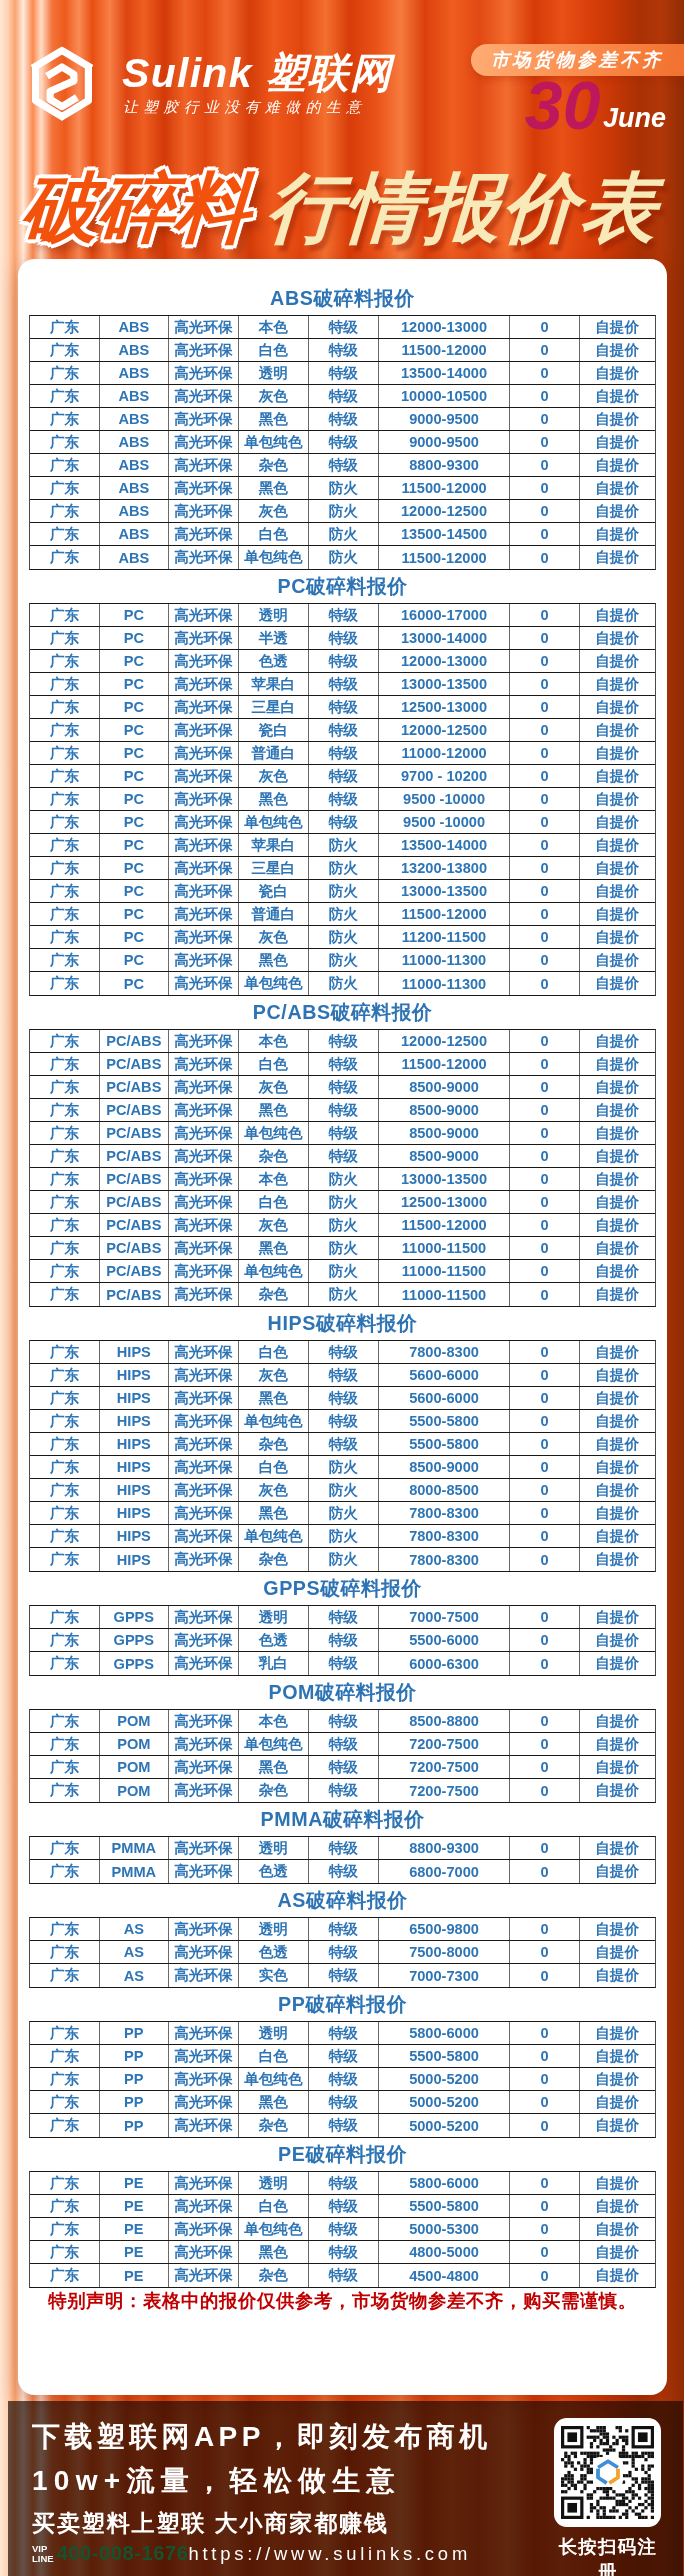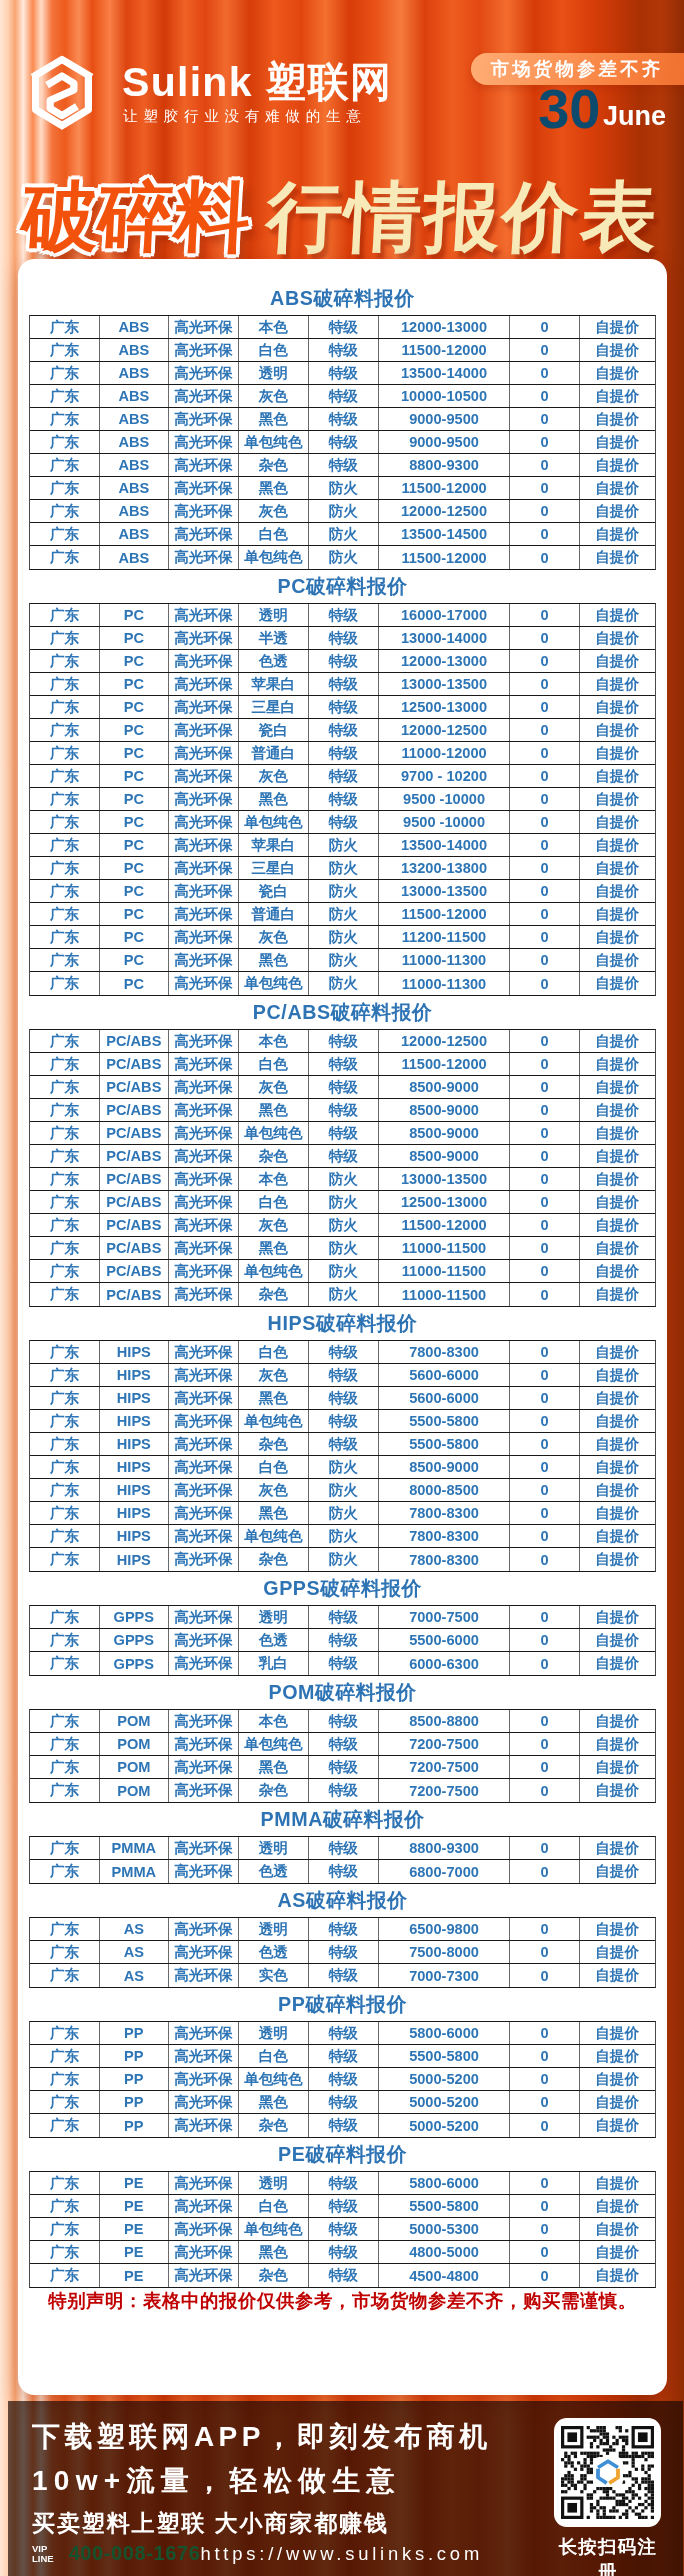--- a/index.html
+++ b/index.html
@@ -8,33 +8,33 @@
   .bg{position:absolute;inset:0;
       background:linear-gradient(90deg,
         #ffe7d4 0%,#ffd0b0 1.2%,#f9a470 2.2%,#ffeadb 3.4%,#fb8a50 4.8%,
         #ffdcc6 6%,#f4743b 7.6%,#ed5a1c 9.5%,#fa8b55 11.5%,#e84e12 13.5%,
         #f97f46 16%,#dd4410 18.5%,#ef5e22 21%,#d23a07 24%,#f06226 27%,
         #e04510 30%,#f26a2e 33%,#d63d09 36.5%,#ee591c 40%,#e1450e 44%,
         #f4702f 47.5%,#d83c08 51%,#ea5318 55%,#f67b3e 58.5%,#db400c 62%,
         #ef5d1f 66%,#e24913 70%,#f36c2e 74%,#d63b07 78%,#e85016 82%,
         #da3f0a 86%,#c33606 90%,#a93104 93.5%,#b23708 96.5%,#8f2b03 100%);}
   
-  .hdr{position:absolute;left:0;top:12px;width:685px;height:243px;}
+  .hdr{position:absolute;left:0;top:3px;width:685px;height:243px;font-style:italic;}
   .logo-ico{position:absolute;left:29px;top:38px;width:66px;height:85px;}
   .logo-txt{position:absolute;left:122px;top:43px;font-size:41px;font-weight:bold;
             color:#fff;letter-spacing:1.3px;white-space:nowrap;}
   .tagline{position:absolute;left:123px;top:95px;font-size:14.6px;color:#fff;
            letter-spacing:5.7px;white-space:nowrap;}
   .badge{position:absolute;right:0;top:41px;height:32px;line-height:32px;
          padding:0 21.6px 0 20px;border-radius:16px 0 0 16px;color:#fff;
          font-size:18.4px;font-weight:bold;letter-spacing:3.2px;white-space:nowrap;
          background:linear-gradient(100deg,#ffad75 0%,#f8813f 70%,#f0702f 100%);
          box-shadow:0 3.8px 7.6px rgba(150,30,0,.25);}
   .date{position:absolute;right:19px;top:71px;display:flex;align-items:flex-end;}
-  .date-day{font-size:56px;line-height:.92;font-weight:bold;color:#0c4a6e;}
+  .date-day{font-size:68px;line-height:.92;font-weight:bold;color:#be185d;}
   .date-month{font-size:27px;font-weight:bold;color:#fff;margin:0 0 2.5px 2.5px;}
   .title{position:absolute;left:21.6px;top:155px;display:flex;align-items:baseline;
          white-space:nowrap;transform:skewX(-3deg);}
   .t1{font-size:76px;font-weight:900;color:#f3520d;margin-right:16.5px;
       text-shadow:-3.2px -3.2px 0 #fff,3.2px -3.2px 0 #fff,-3.2px 3.2px 0 #fff,3.2px 3.2px 0 #fff,
         -3.8px 0 0 #fff,3.8px 0 0 #fff,0 -3.8px 0 #fff,0 3.8px 0 #fff,
         7.6px 9px 9px rgba(120,25,0,.45);}
   .t2{font-size:76px;font-weight:900;color:#f7e9b8;letter-spacing:2.5px;
       text-shadow:4.4px 5.7px 3.2px rgba(130,20,0,.35);}
   
@@ -66,21 +66,21 @@
   .foot{position:absolute;left:8px;top:2401px;width:675px;height:175px;
         background:rgba(25,8,2,.68);}
   .f1{position:absolute;left:24px;top:16.5px;color:#fff;font-size:28px;
       font-weight:bold;letter-spacing:4.4px;white-space:nowrap;}
   .f2{position:absolute;left:24px;top:61px;color:#fff;font-size:28px;
       font-weight:bold;letter-spacing:6.3px;white-space:nowrap;}
   .f3{position:absolute;left:24px;top:107px;color:#fff;font-size:23px;
       font-weight:bold;letter-spacing:1.9px;white-space:nowrap;}
   .f4{position:absolute;left:24px;top:141px;display:flex;align-items:center;}
   .vip{display:flex;flex-direction:column;color:#fff;font-size:9.5px;
-       font-weight:bold;line-height:9.5px;margin-right:15px;}
+       font-weight:bold;line-height:9.5px;margin-right:3px;}
   .phone{color:#14532d;font-size:20px;font-weight:bold;letter-spacing:0.6px;}
   .url{color:#fff;font-size:18.4px;letter-spacing:3.8px;
        text-decoration:none;}
   .qr{position:absolute;right:21.6px;top:16.5px;width:107px;height:109px;
       background:#fff;border-radius:12.7px;display:flex;align-items:center;
       justify-content:center;}
   .qr svg{width:93px;height:93px;}
   .qr-logo{position:absolute;left:50%;top:50%;width:30px;height:30px;
            transform:translate(-50%,-50%);background:#fff;border-radius:6.3px;
            display:flex;align-items:center;justify-content:center;}

